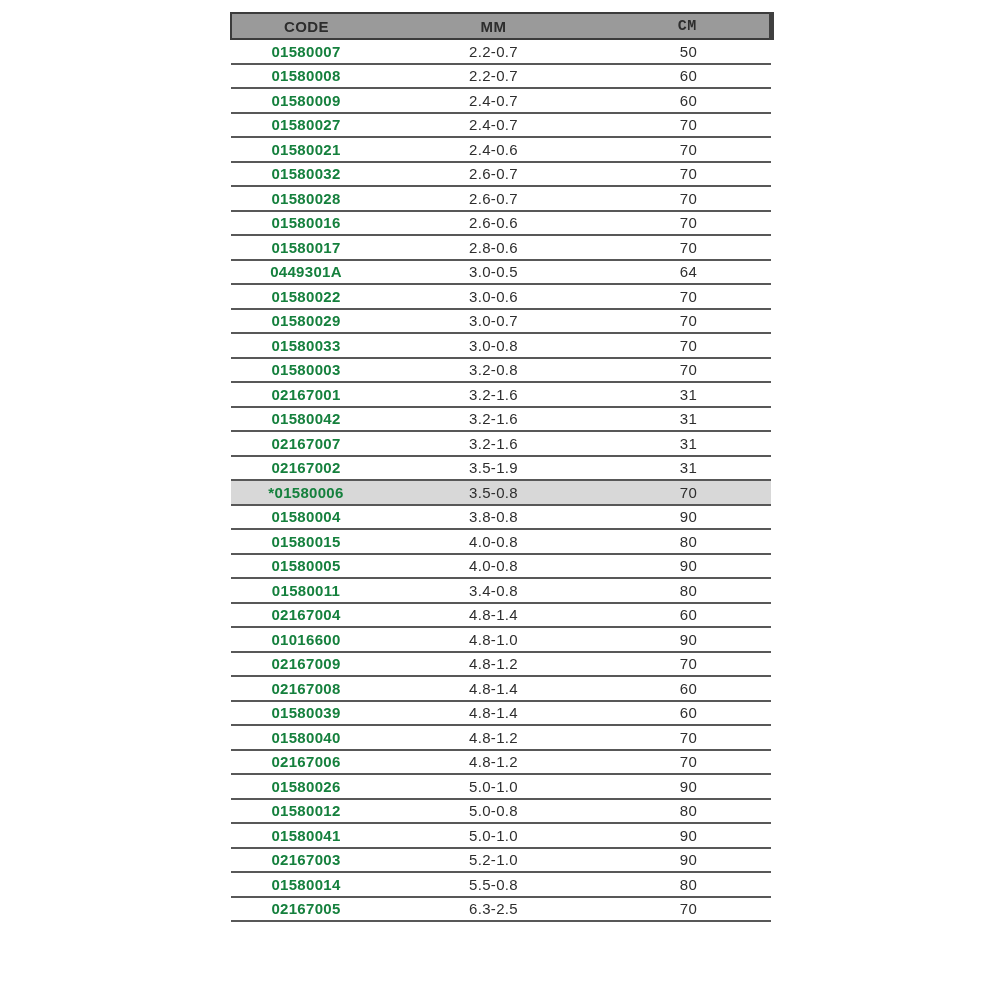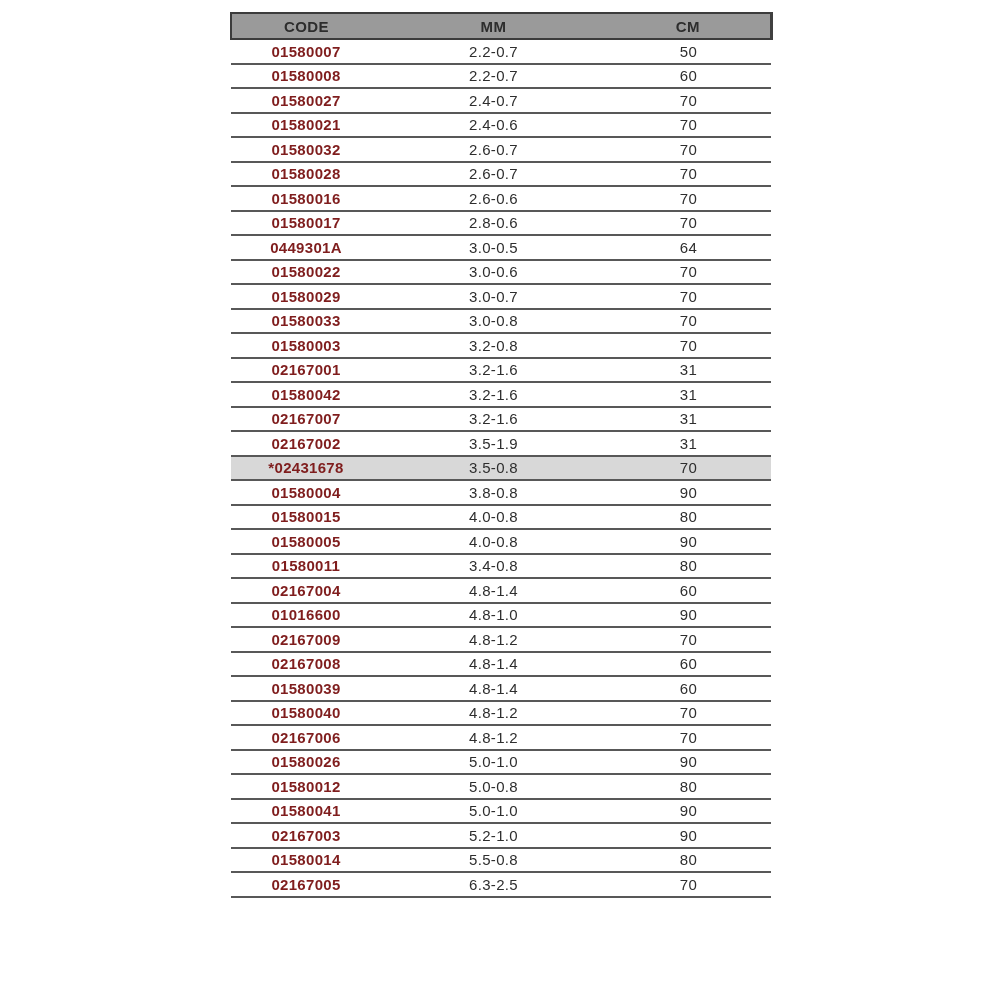--- a/index.html
+++ b/index.html
@@ -33,36 +33,36 @@
     font-size: 15px;
     font-weight: bold;
     letter-spacing: 0.4px;
     text-align: center;
     height: 24px;
     padding: 0;
     border-top: 2px solid #3c3c3c;
     border-bottom: 2px solid #3c3c3c;
   }
   .spec-table thead th:first-child { border-left: 2px solid #3c3c3c; margin-top: 48px; }
-  .spec-table thead th:last-child  { border-right: 3px solid #404040; }
+  .spec-table thead th:last-child  { border-right: 5px solid #404040; font-family: Liberation Mono, monospace; }
 
   .spec-table tbody td {
     height: 22.5px;
     padding: 0;
     text-align: center;
     vertical-align: middle;
     font-size: 15px;
     color: #2e2e2e;
     letter-spacing: 0.3px;
     border-bottom: 2px solid #585858;
     background: #ffffff;
   }
   .spec-table tbody td.code {
     font-weight: bold;
-    color: #7f1d1d;
+    color: #15803d;
   }
   .spec-table tbody tr.highlighted td {
     background: #d8d8d8;
   }
 </style>
 </head>
 <body>
 
 <div class="canvas">
   <table class="spec-table">
@@ -83,20 +83,25 @@
     <td class="code">01580007</td>
     <td class="mm">2.2-0.7</td>
     <td class="cm">50</td>
   </tr>
         <tr>
     <td class="code">01580008</td>
     <td class="mm">2.2-0.7</td>
     <td class="cm">60</td>
   </tr>
         <tr>
+    <td class="code">01580009</td>
+    <td class="mm">2.4-0.7</td>
+    <td class="cm">60</td>
+  </tr>
+        <tr>
     <td class="code">01580027</td>
     <td class="mm">2.4-0.7</td>
     <td class="cm">70</td>
   </tr>
         <tr>
     <td class="code">01580021</td>
     <td class="mm">2.4-0.6</td>
     <td class="cm">70</td>
   </tr>
         <tr>
@@ -158,21 +163,21 @@
     <td class="code">02167007</td>
     <td class="mm">3.2-1.6</td>
     <td class="cm">31</td>
   </tr>
         <tr>
     <td class="code">02167002</td>
     <td class="mm">3.5-1.9</td>
     <td class="cm">31</td>
   </tr>
         <tr class="highlighted">
-    <td class="code">*02431678</td>
+    <td class="code">*01580006</td>
     <td class="mm">3.5-0.8</td>
     <td class="cm">70</td>
   </tr>
         <tr>
     <td class="code">01580004</td>
     <td class="mm">3.8-0.8</td>
     <td class="cm">90</td>
   </tr>
         <tr>
     <td class="code">01580015</td>

